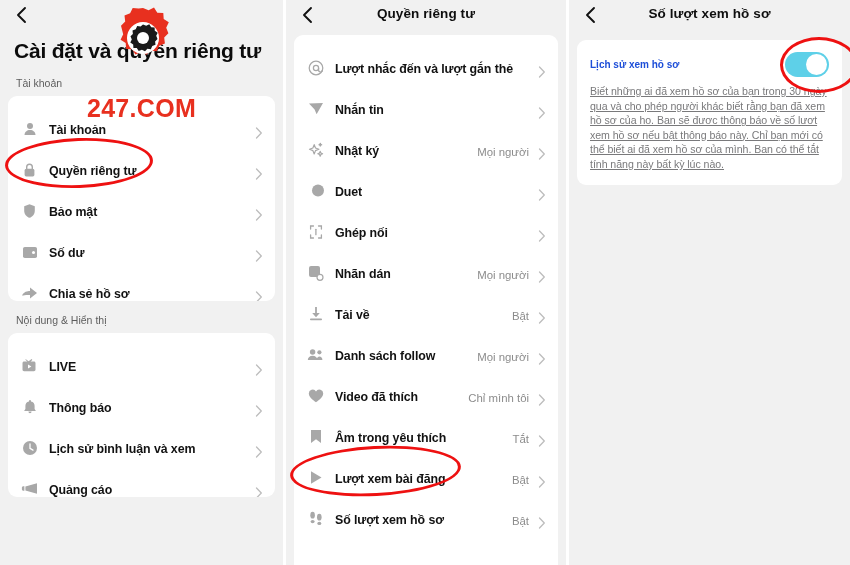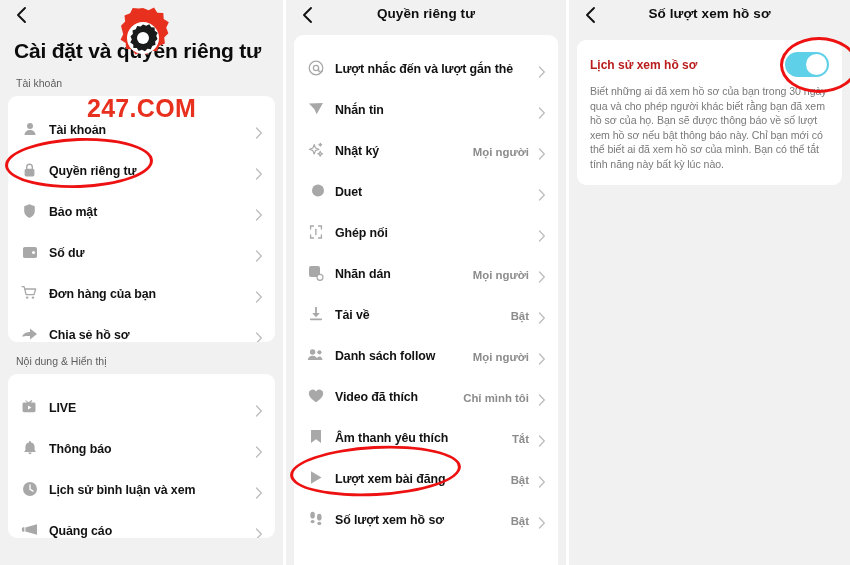--- a/index.html
+++ b/index.html
@@ -58,47 +58,47 @@
     width:17px;height:17px;flex:0 0 17px;margin-right:11px;
     display:flex;align-items:center;justify-content:center;color:#a8a8a8;
   }
   .row .ic svg{display:block;}
   .row .lbl{
     font-size:12.4px;color:#121212;font-weight:700;letter-spacing:-.1px;
     white-space:nowrap;
   }
   .row .spacer{flex:1 1 auto;}
   .row .val{
-    font-size:11.4px;color:#8c8c8c;font-weight:700;margin-right:8px;
+    font-size:11.4px;color:#8c8c8c;font-weight:400;margin-right:8px;
     white-space:nowrap;
   }
   .row .chev{
     width:9px;height:9px;flex:0 0 9px;color:#bdbdbd;display:flex;
     align-items:center;justify-content:center;
   }
   .row .chev svg{display:block;}
 
   
   .detail-card{
     background:#fff;border-radius:9px;margin:8px 8px 0 8px;
     padding:12px 13px 13px 13px;position:relative;
   }
   .detail-head{display:flex;align-items:center;justify-content:space-between;}
-  .detail-title{font-size:12px;font-weight:700;color:#b91c1c;}
+  .detail-title{font-size:10px;font-weight:700;color:#1d4ed8;}
   .toggle{
     width:44px;height:25px;border-radius:13px;background:#5ed0e8;
     position:relative;flex:0 0 44px;cursor:pointer;
   }
   .toggle .knob{
     position:absolute;top:2px;left:21px;width:21px;height:21px;
     border-radius:50%;background:#ffffff;
   }
   .detail-desc{
     margin-top:7px;font-size:10.6px;line-height:14.6px;color:#79797b;
-    font-weight:400;letter-spacing:-.05px;
+    font-weight:400;letter-spacing:-.05px;text-decoration:underline;
   }
   .bottom-strip{
     position:absolute;left:8px;right:8px;bottom:0;height:26px;
     background:#fff;border-radius:9px 9px 0 0;
   }
 
   
   .ann{position:absolute;border:3.2px solid #ee1111;border-radius:50%;
        pointer-events:none;}
   .ann-tilt{transform:rotate(-2deg);}
@@ -196,36 +196,20 @@
         </span>
         <span class="lbl">Số dư</span>
         <span class="spacer"></span>
         <span class="chev">
           <svg width="8" height="12" viewBox="0 0 8 12">
               <path d="M1.5 1 L6.3 6 L1.5 11" fill="none" stroke="#bdbdbd" stroke-width="1.3" stroke-linecap="round" stroke-linejoin="round"></path>
             </svg>
         </span>
       </div>
 
-      <div class="row">
-        <span class="ic">
-          <svg width="17" height="15" viewBox="0 0 17 15" fill="none" stroke="#a8a8a8" stroke-width="1.3" stroke-linecap="round" stroke-linejoin="round">
-              <path d="M1 1.6h2.1l2 8.1h7.8l1.8-5.7H4"></path>
-              <circle cx="6.2" cy="12.6" r="1.2" fill="#a8a8a8" stroke="none"></circle>
-              <circle cx="12" cy="12.6" r="1.2" fill="#a8a8a8" stroke="none"></circle>
-            </svg>
-        </span>
-        <span class="lbl">Đơn hàng của bạn</span>
-        <span class="spacer"></span>
-        <span class="chev">
-          <svg width="8" height="12" viewBox="0 0 8 12">
-              <path d="M1.5 1 L6.3 6 L1.5 11" fill="none" stroke="#bdbdbd" stroke-width="1.3" stroke-linecap="round" stroke-linejoin="round"></path>
-            </svg>
-        </span>
-      </div>
 
       <div class="row">
         <span class="ic">
           <svg width="17" height="14" viewBox="0 0 17 14" fill="#a8a8a8">
               <path d="M1 9.5c1.8-4 5.3-4.6 8-4.6V1.6L16 7l-7 5.4V9c-3.1-.3-6 .1-8 .5z"></path>
             </svg>
         </span>
         <span class="lbl">Chia sẻ hồ sơ</span>
         <span class="spacer"></span>
         <span class="chev">
@@ -489,21 +473,21 @@
             </svg>
         </span>
       </div>
 
       <div class="row">
         <span class="ic">
           <svg width="12" height="15" viewBox="0 0 12 15" fill="#a8a8a8">
               <path d="M1 1h10v13L6 10.3 1 14z"></path>
             </svg>
         </span>
-        <span class="lbl">Âm thanh yêu thích</span>
+        <span class="lbl">Âm trong yêu thích</span>
         <span class="spacer"></span>
         <span class="val">Tắt</span>
         <span class="chev">
           <svg width="8" height="12" viewBox="0 0 8 12">
               <path d="M1.5 1 L6.3 6 L1.5 11" fill="none" stroke="#bdbdbd" stroke-width="1.3" stroke-linecap="round" stroke-linejoin="round"></path>
             </svg>
         </span>
       </div>
 
       <div class="row">

